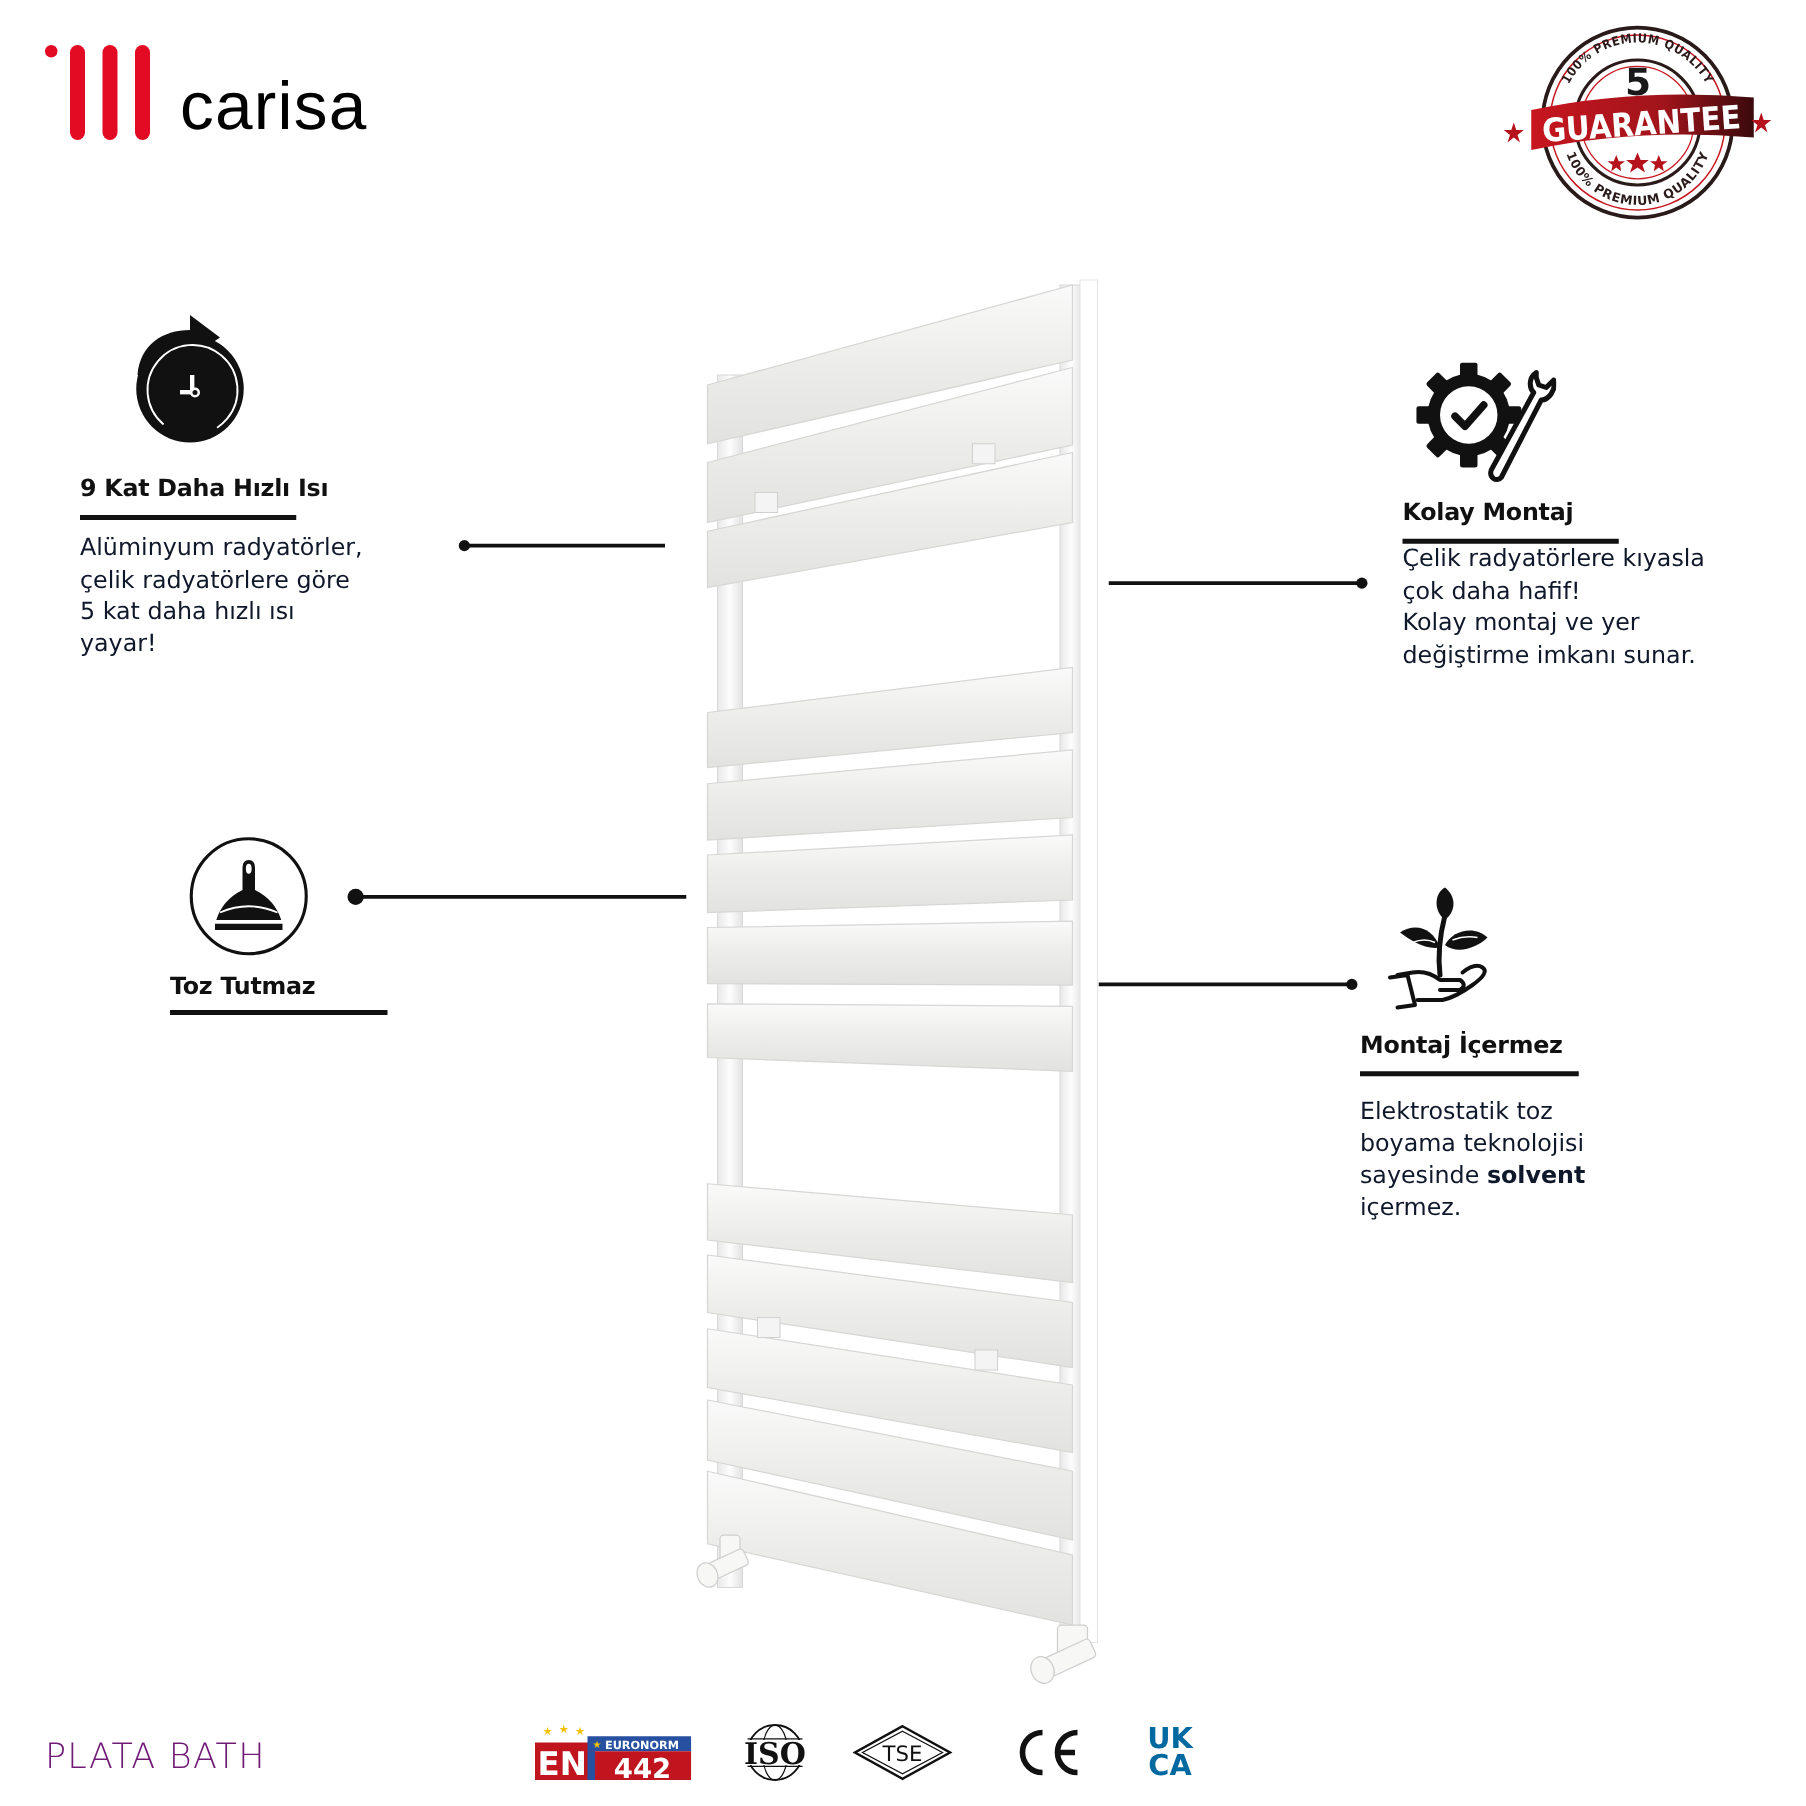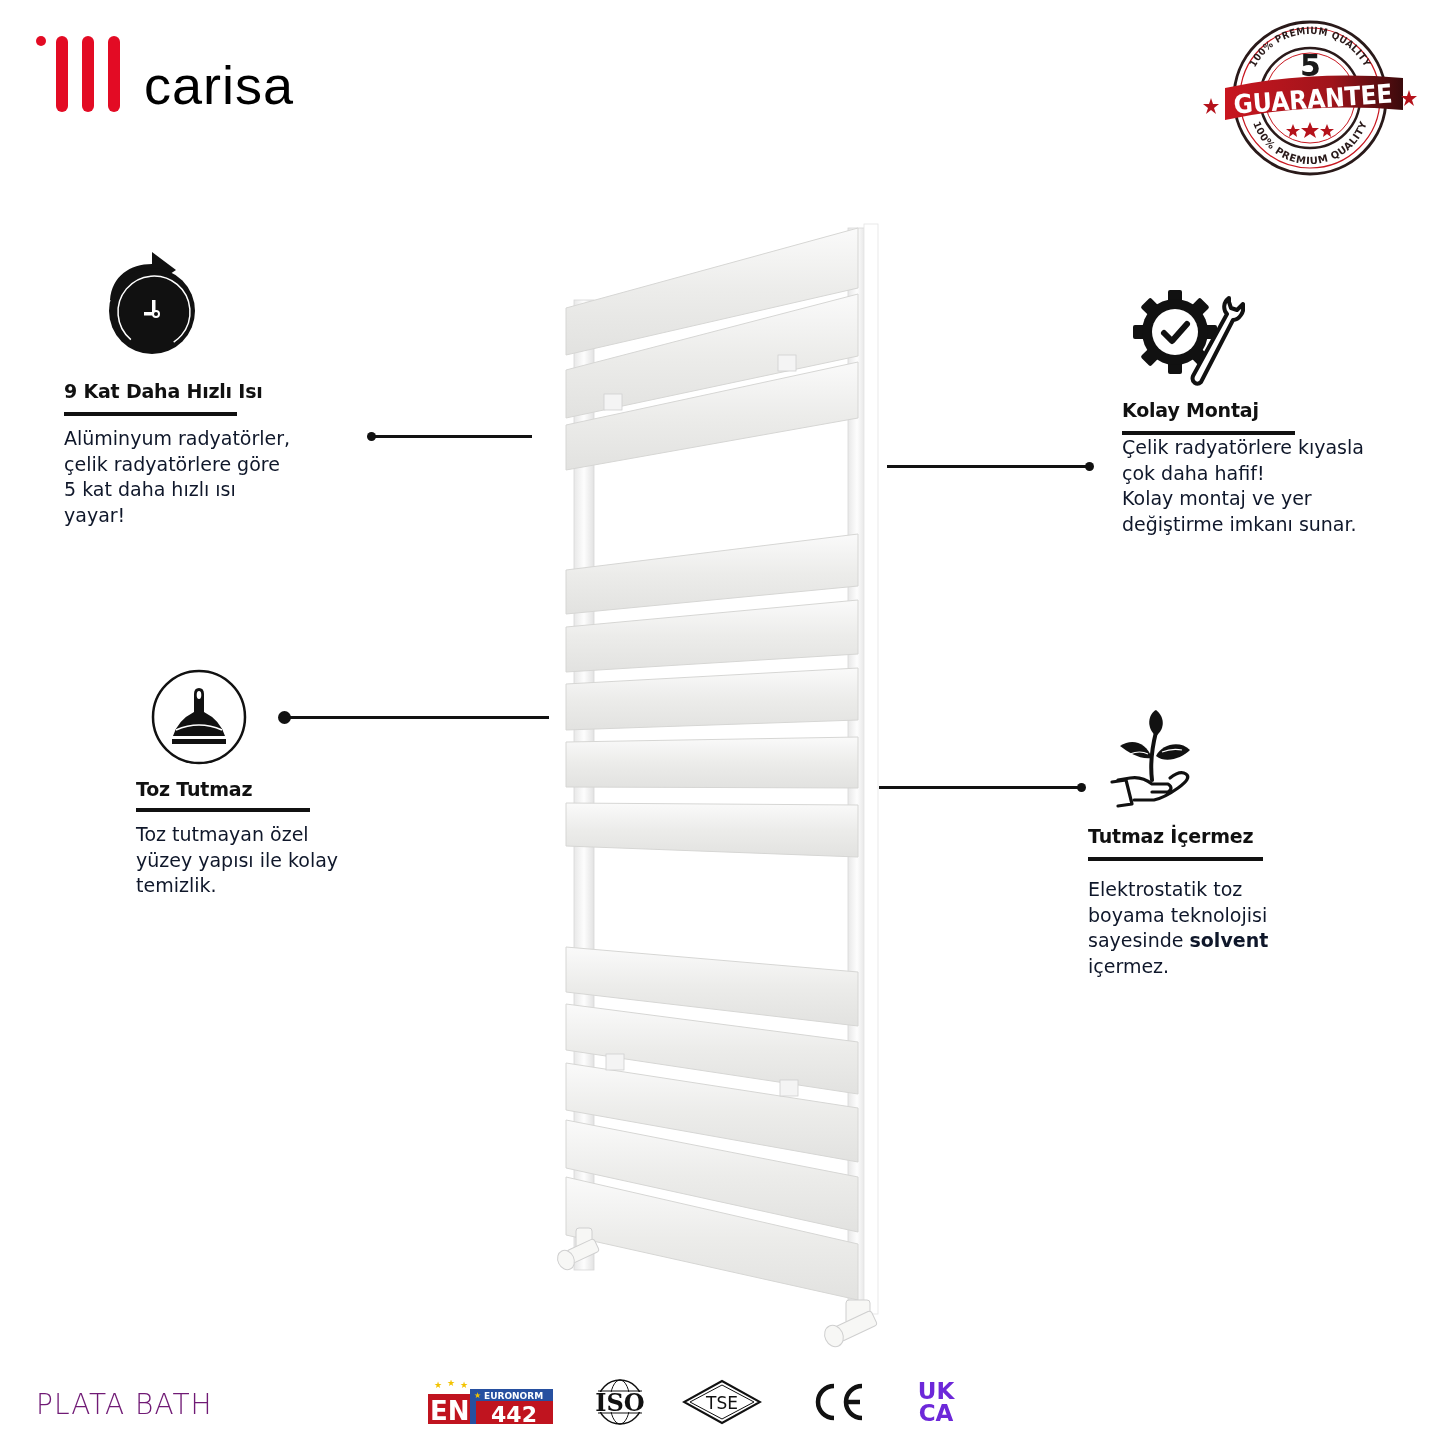--- a/index.html
+++ b/index.html
@@ -143,42 +143,39 @@
     <circle cx="49" cy="49" r="46" fill="none" stroke="#111" stroke-width="2.5"></circle>
     <path d="M 44 44 L 44 26 Q 44 20 49 20 Q 54 20 54 26 L 54 44 Q 70 52 75 68 L 23 68 Q 28 52 44 44 Z" fill="#111"></path>
     <ellipse cx="49" cy="27" rx="2.3" ry="4" fill="#fff"></ellipse>
     <path d="M 26 62 Q 49 52 72 62" fill="none" stroke="#fff" stroke-width="1.5"></path>
     <rect x="22" y="71" width="54" height="5" fill="#111"></rect>
   </svg>
 </div>
 <div class="abs feature" style="left:136px; top:778px; width:260px;">
   <div class="title">Toz Tutmaz</div>
   <div class="rule" style="width:174px; margin-top:8px;"></div>
-  <div class="desc">Toz tutmayan özel
-yüzey yapısı ile kolay
-temizlik.</div>
 </div>
 <div class="abs connector" style="left:282px; top:716px; width:267px;">
   <div class="pin" style="left:-4px; width:13px; height:13px; top:-5px;"></div>
 </div>
 
 <div class="abs" style="left:1100px; top:708px;">
   <svg width="96" height="104" viewBox="0 0 96 104">
     <path d="M 52 72 C 50 56 52 40 56 24" fill="none" stroke="#111" stroke-width="4" stroke-linecap="round"></path>
     <path d="M 56 28 C 46 20 48 6 56 2 C 64 8 66 20 56 28 Z" fill="#111"></path>
     <path d="M 52 50 C 40 52 28 44 20 38 C 32 30 46 34 52 50 Z" fill="#111"></path>
     <path d="M 56 48 C 66 56 82 50 90 42 C 80 32 62 36 56 48 Z" fill="#111"></path>
     <path d="M 30 46 Q 40 42 48 46" fill="none" stroke="#fff" stroke-width="1.2"></path>
     <path d="M 62 44 Q 72 40 82 42" fill="none" stroke="#fff" stroke-width="1.2"></path>
     <path d="M 18 72 L 30 70 Q 42 68 52 76 L 68 76 Q 74 80 68 84 L 52 84 M 34 92 L 54 92 Q 64 90 78 80 Q 92 70 86 66 Q 80 62 70 70" fill="none" stroke="#111" stroke-width="3.2" stroke-linecap="round" stroke-linejoin="round"></path>
     <path d="M 12 74 L 26 72 L 32 96 L 18 98" fill="none" stroke="#111" stroke-width="3.2" stroke-linecap="round" stroke-linejoin="round"></path>
   </svg>
 </div>
 <div class="abs feature" style="left:1088px; top:825px; width:300px;">
-  <div class="title">Tutmaz İçermez</div>
+  <div class="title">Montaj İçermez</div>
   <div class="rule" style="width:175px; margin-top:10px;"></div>
   <div class="desc" style="margin-top:16px;"><span>Elektrostatik toz
 boyama teknolojisi
 sayesinde </span><b>solvent</b><span>
 içermez.</span></div>
 </div>
 <div class="abs connector" style="left:879px; top:786px; width:203px;">
   <div class="pin" style="right:-4px;"></div>
 </div>
 
@@ -273,17 +270,17 @@
 
 <div class="abs cert cert-ce">
   <svg width="56" height="40" viewBox="0 0 56 40">
     <path d="M 24 4 A 16 16 0 1 0 24 36" fill="none" stroke="#111" stroke-width="4.5"></path>
     <path d="M 52 4 A 16 16 0 1 0 52 36" fill="none" stroke="#111" stroke-width="4.5"></path>
     <line x1="38" y1="20" x2="50" y2="20" stroke="#111" stroke-width="4.5"></line>
   </svg>
 </div>
 
 <div class="abs cert cert-ukca">
-  <div style="font-family:'DejaVu Sans', sans-serif; font-weight:bold; font-size:23px; line-height:22px; color:#6d28d9; text-align:center;">
+  <div style="font-family:'DejaVu Sans', sans-serif; font-weight:bold; font-size:23px; line-height:22px; color:#0369a1; text-align:center;">
     <div>UK</div>
     <div>CA</div>
   </div>
 </div>
 
 </body></html>

